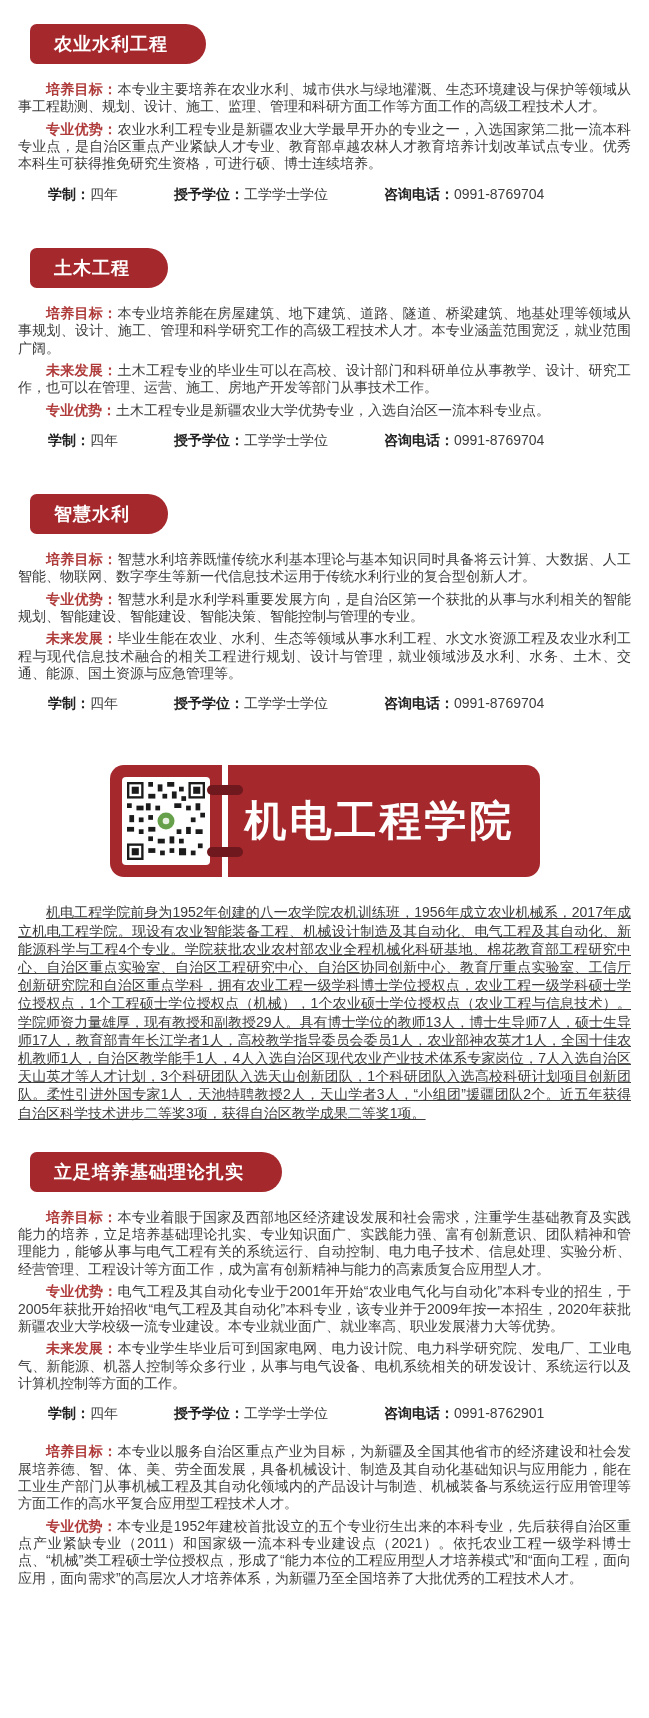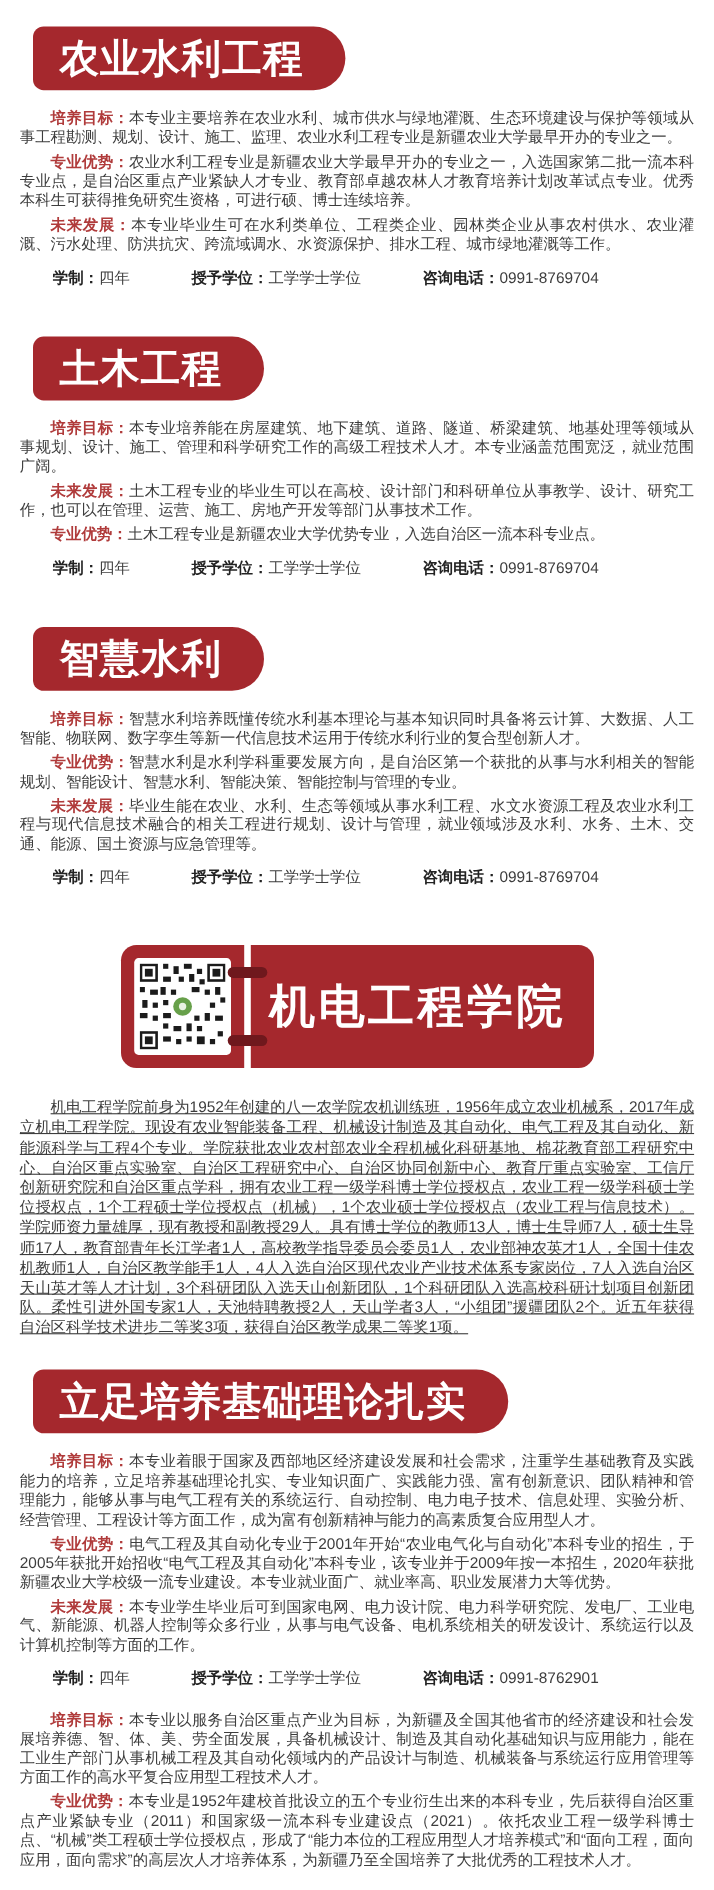--- a/index.html
+++ b/index.html
@@ -8,21 +8,21 @@
     font-family:"Liberation Sans","DejaVu Sans",sans-serif;
     color:#3d3d3d;
     -webkit-font-smoothing:antialiased;
   }
   
   .badge{
     display:inline-block;
     margin:24px 0 12px 30px;
     background:var(--accent,#a5282d);
     color:#ffffff;
-    font-size:36px;
+    font-size:18px;
     font-weight:bold;
     letter-spacing:1px;
     line-height:1;
     padding:11px 38px 11px 24px;
     border-radius:10px 30px 30px 10px;
   }
   .para{
     margin:5px 18px 0 18px;
     font-size:14px;
     line-height:1.24;
@@ -102,23 +102,22 @@
   }
 </style>
 </head>
 <body>
 
 <div>
 
   <div id="top-majors">
   <section>
     <div class="badge"><span class="badge-txt">农业水利工程</span></div>
-    <p class="para"><span class="lbl">培养目标：</span><span class="txt">本专业主要培养在农业水利、城市供水与绿地灌溉、生态环境建设与保护等领域从事工程勘测、规划、设计、施工、监理、农业水利工程专业是新疆农业大学最早开办的专业之一。</span></p>
+    <p class="para"><span class="lbl">培养目标：</span><span class="txt">本专业主要培养在农业水利、城市供水与绿地灌溉、生态环境建设与保护等领域从事工程勘测、规划、设计、施工、监理、管理和科研方面工作等方面工作的高级工程技术人才。</span></p>
     <p class="para"><span class="lbl">专业优势：</span><span class="txt">农业水利工程专业是新疆农业大学最早开办的专业之一，入选国家第二批一流本科专业点，是自治区重点产业紧缺人才专业、教育部卓越农林人才教育培养计划改革试点专业。优秀本科生可获得推免研究生资格，可进行硕、博士连续培养。</span></p>
-    <p class="para"><span class="lbl">未来发展：</span><span class="txt">本专业毕业生可在水利类单位、工程类企业、园林类企业从事农村供水、农业灌溉、污水处理、防洪抗灾、跨流域调水、水资源保护、排水工程、城市绿地灌溉等工作。</span></p>
     <p class="meta">
       <span class="meta-item"><b class="k">学制：</b><span class="val">四年</span></span>
       <span class="meta-item"><b class="k">授予学位：</b><span class="val">工学学士学位</span></span>
       <span class="meta-item"><b class="k">咨询电话：</b><span class="val">0991-8769704</span></span>
     </p>
   </section>
 
   <section>
     <div class="badge"><span class="badge-txt">土木工程</span></div>
     <p class="para"><span class="lbl">培养目标：</span><span class="txt">本专业培养能在房屋建筑、地下建筑、道路、隧道、桥梁建筑、地基处理等领域从事规划、设计、施工、管理和科学研究工作的高级工程技术人才。本专业涵盖范围宽泛，就业范围广阔。</span></p>
@@ -127,21 +126,21 @@
     <p class="meta">
       <span class="meta-item"><b class="k">学制：</b><span class="val">四年</span></span>
       <span class="meta-item"><b class="k">授予学位：</b><span class="val">工学学士学位</span></span>
       <span class="meta-item"><b class="k">咨询电话：</b><span class="val">0991-8769704</span></span>
     </p>
   </section>
 
   <section>
     <div class="badge"><span class="badge-txt">智慧水利</span></div>
     <p class="para"><span class="lbl">培养目标：</span><span class="txt">智慧水利培养既懂传统水利基本理论与基本知识同时具备将云计算、大数据、人工智能、物联网、数字孪生等新一代信息技术运用于传统水利行业的复合型创新人才。</span></p>
-    <p class="para"><span class="lbl">专业优势：</span><span class="txt">智慧水利是水利学科重要发展方向，是自治区第一个获批的从事与水利相关的智能规划、智能设计、智慧水利、智能决策、智能控制与管理的专业。</span></p>
+    <p class="para"><span class="lbl">专业优势：</span><span class="txt">智慧水利是水利学科重要发展方向，是自治区第一个获批的从事与水利相关的智能规划、智能建设、智能建设、智能决策、智能控制与管理的专业。</span></p>
     <p class="para"><span class="lbl">未来发展：</span><span class="txt">毕业生能在农业、水利、生态等领域从事水利工程、水文水资源工程及农业水利工程与现代信息技术融合的相关工程进行规划、设计与管理，就业领域涉及水利、水务、土木、交通、能源、国土资源与应急管理等。</span></p>
     <p class="meta">
       <span class="meta-item"><b class="k">学制：</b><span class="val">四年</span></span>
       <span class="meta-item"><b class="k">授予学位：</b><span class="val">工学学士学位</span></span>
       <span class="meta-item"><b class="k">咨询电话：</b><span class="val">0991-8769704</span></span>
     </p>
   </section>
 </div>
 
   <div class="banner">

